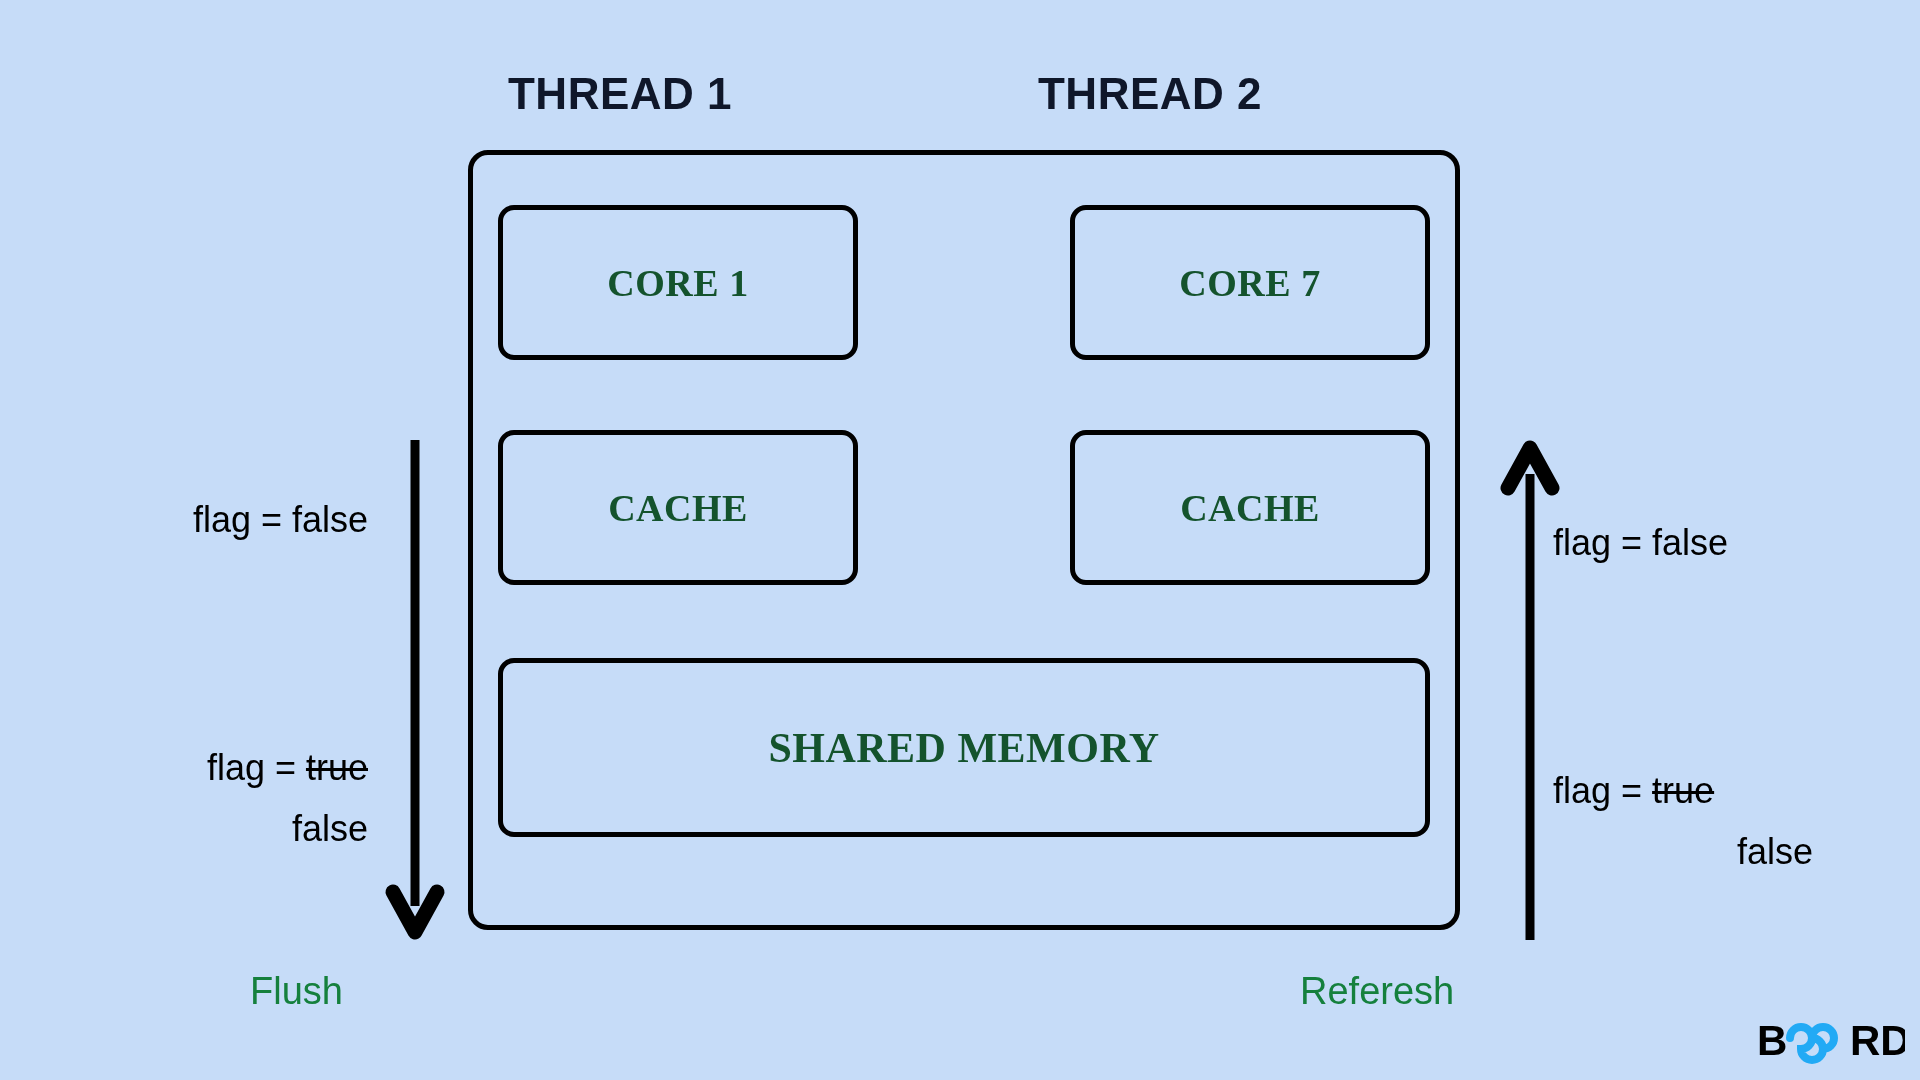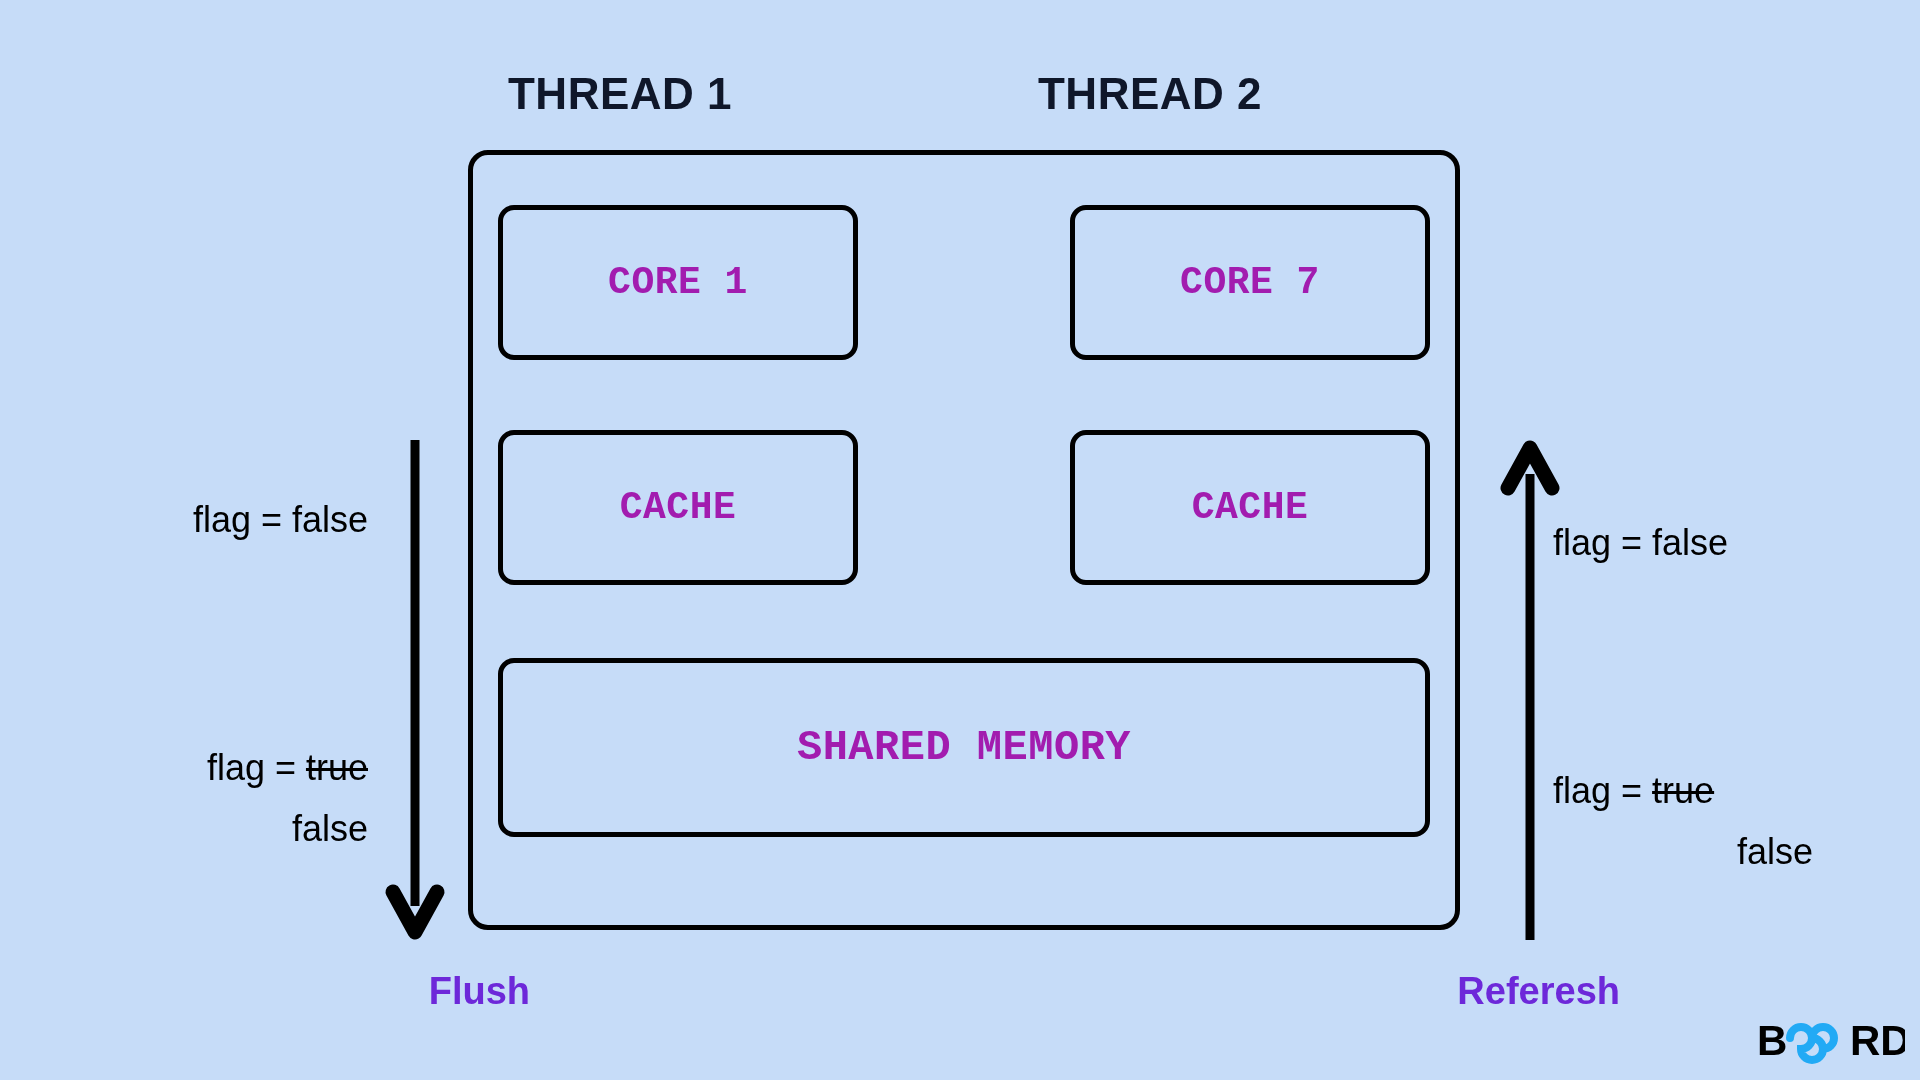--- a/index.html
+++ b/index.html
@@ -53,25 +53,25 @@
     position: absolute;
     border: 5px solid #000000;
     border-radius: 16px;
     box-sizing: border-box;
     display: flex;
     align-items: center;
     justify-content: center;
     background: transparent;
   }
   .block-label {
-    font-family: Liberation Mono, monospace;
+    font-family: Liberation Serif, serif;
     font-weight: bold;
     font-size: 38px;
     letter-spacing: 0.5px;
-    color: #a21caf;
+    color: #14532d;
     white-space: nowrap;
     line-height: 1;
   }
 
   #core-1-block  { left: 498px;  top: 205px; width: 360px; height: 155px; }
   #core-2-block  { left: 1070px; top: 205px; width: 360px; height: 155px; }
   #cache-1-block { left: 498px;  top: 430px; width: 360px; height: 155px; }
   #cache-2-block { left: 1070px; top: 430px; width: 360px; height: 155px; }
   #shared-memory-block {
     left: 498px; top: 658px; width: 932px; height: 179px;
@@ -108,26 +108,26 @@
 
   #left-flag-top     { left: 148px;  top: 497px; text-align: right; width: 220px; }
   #left-flag-bottom  { left: 148px;  top: 745px; text-align: right; width: 220px; }
   #right-flag-top    { left: 1553px; top: 520px; text-align: left; width: 260px; }
   #right-flag-bottom { left: 1553px; top: 768px; text-align: left; width: 260px; }
 
   
   .caption {
     position: absolute;
     font-family: "Liberation Sans", sans-serif;
-    font-weight: bold;
+    font-weight: normal;
     font-size: 38px;
-    color: #6d28d9;
+    color: #15803d;
     white-space: nowrap;
     line-height: 1;
-    text-align: right;
+    text-align: left;
   }
   #flush-caption   { left: 250px;  top: 972px; width: 280px; }
   #refresh-caption { left: 1300px; top: 972px; width: 320px; }
 
   
   #board-logo {
     position: absolute;
     left: 1757px;
     top: 1018px;
     height: 46px;

